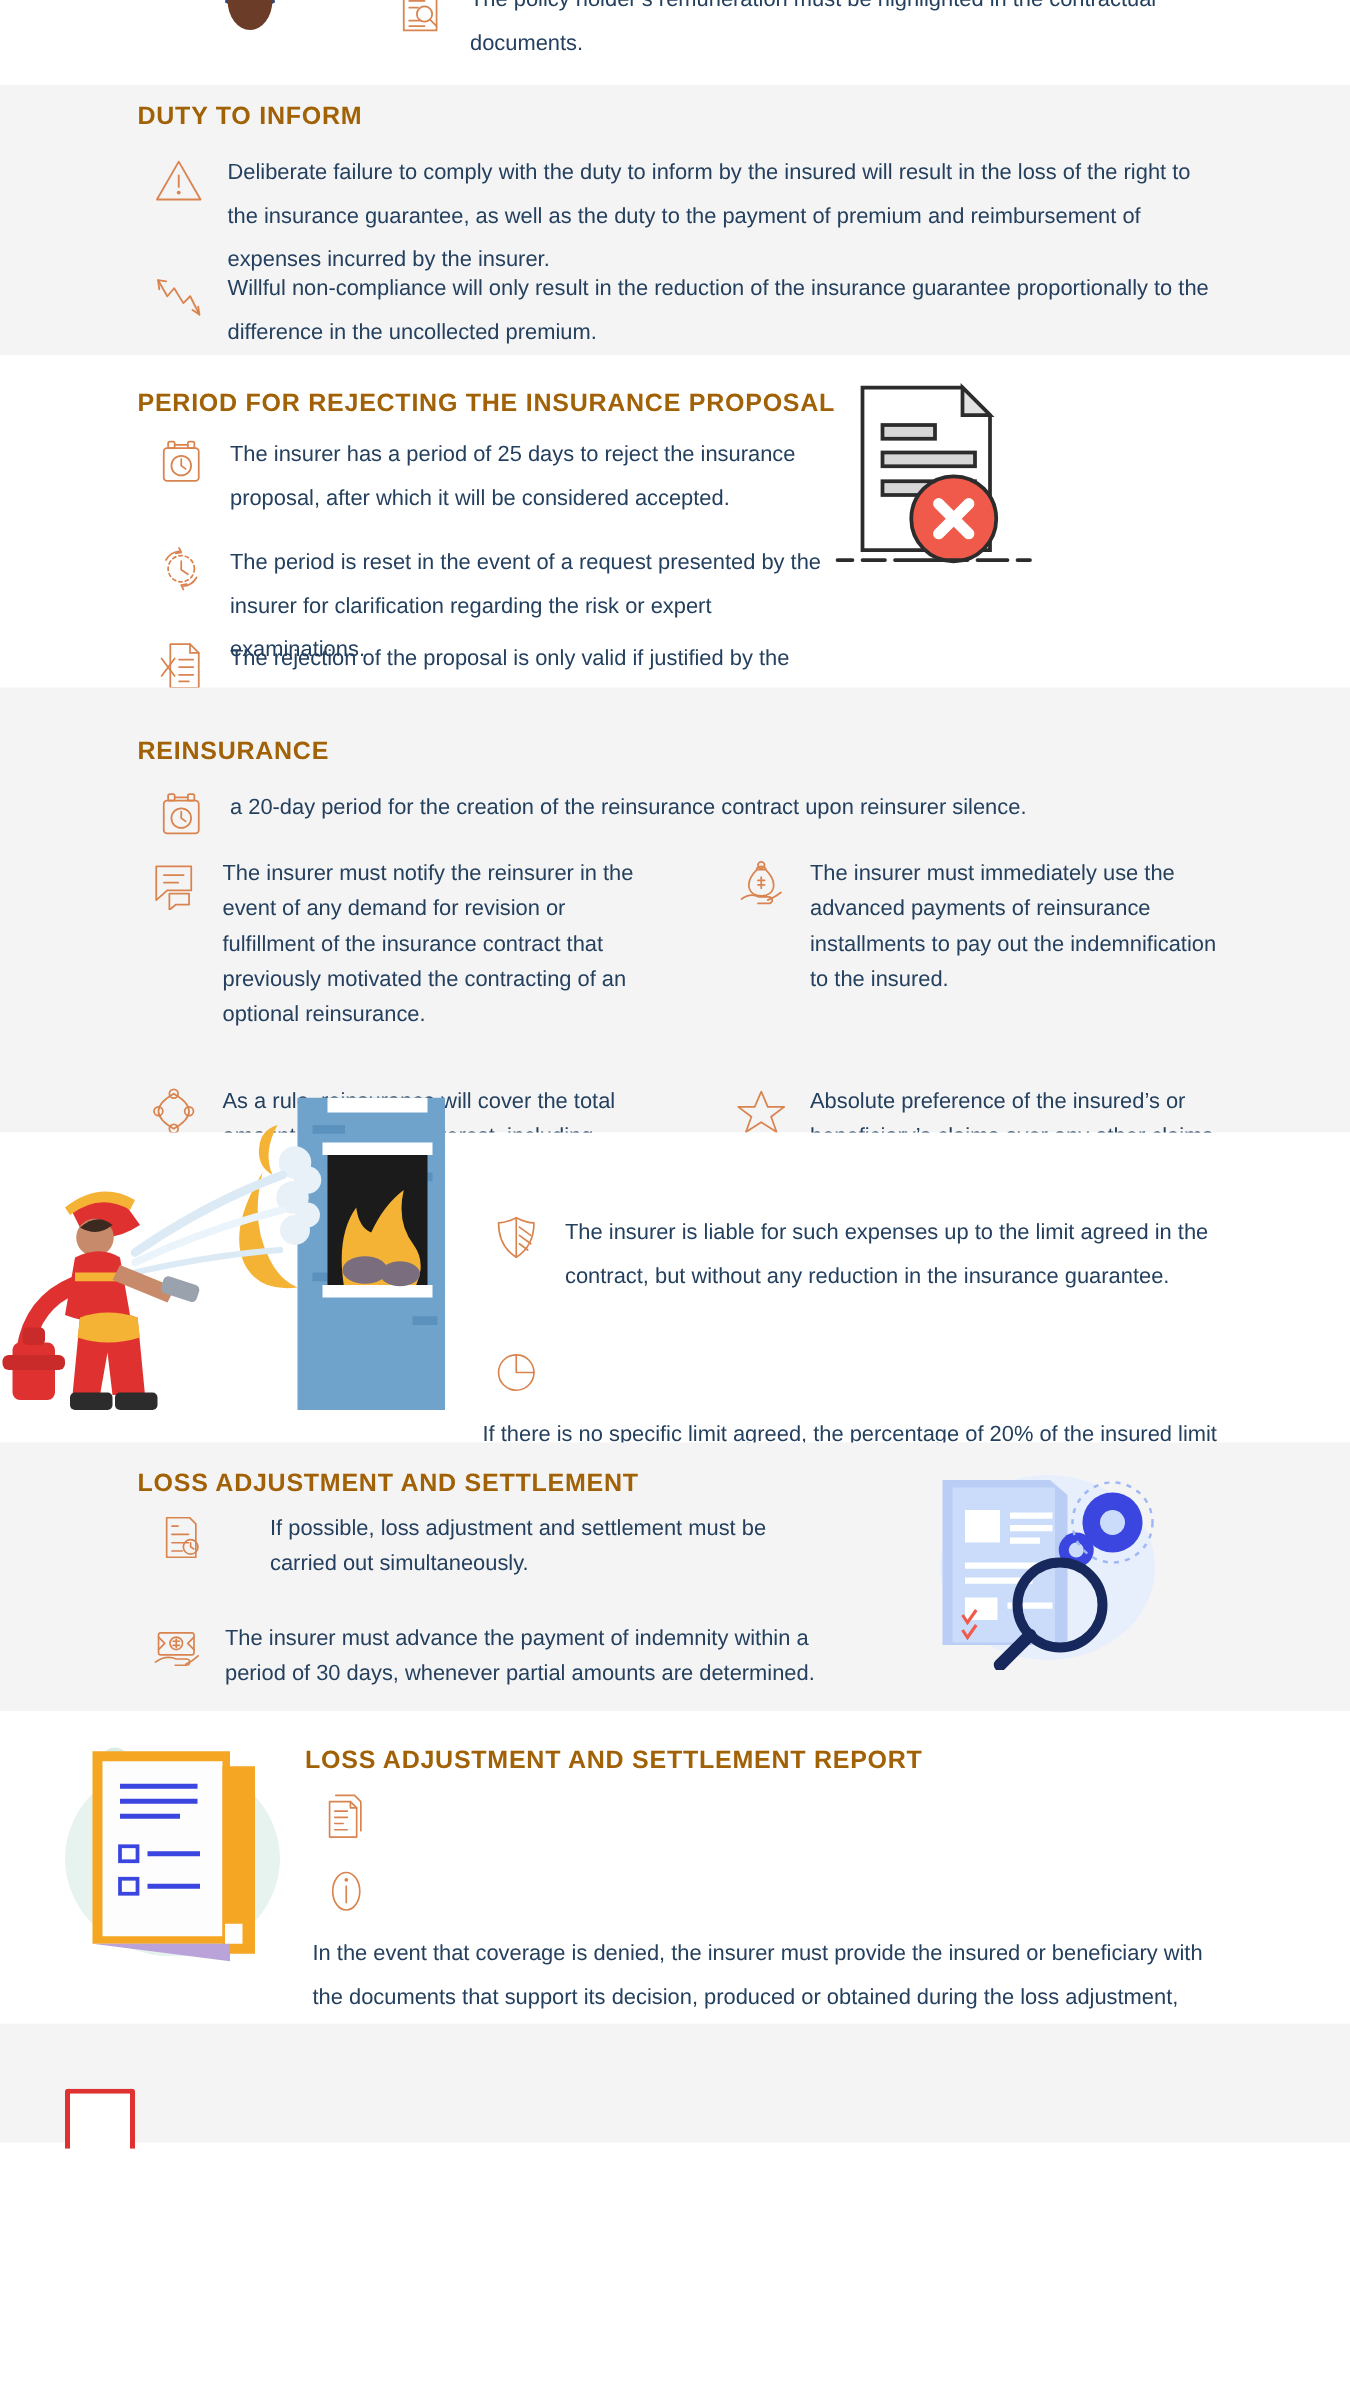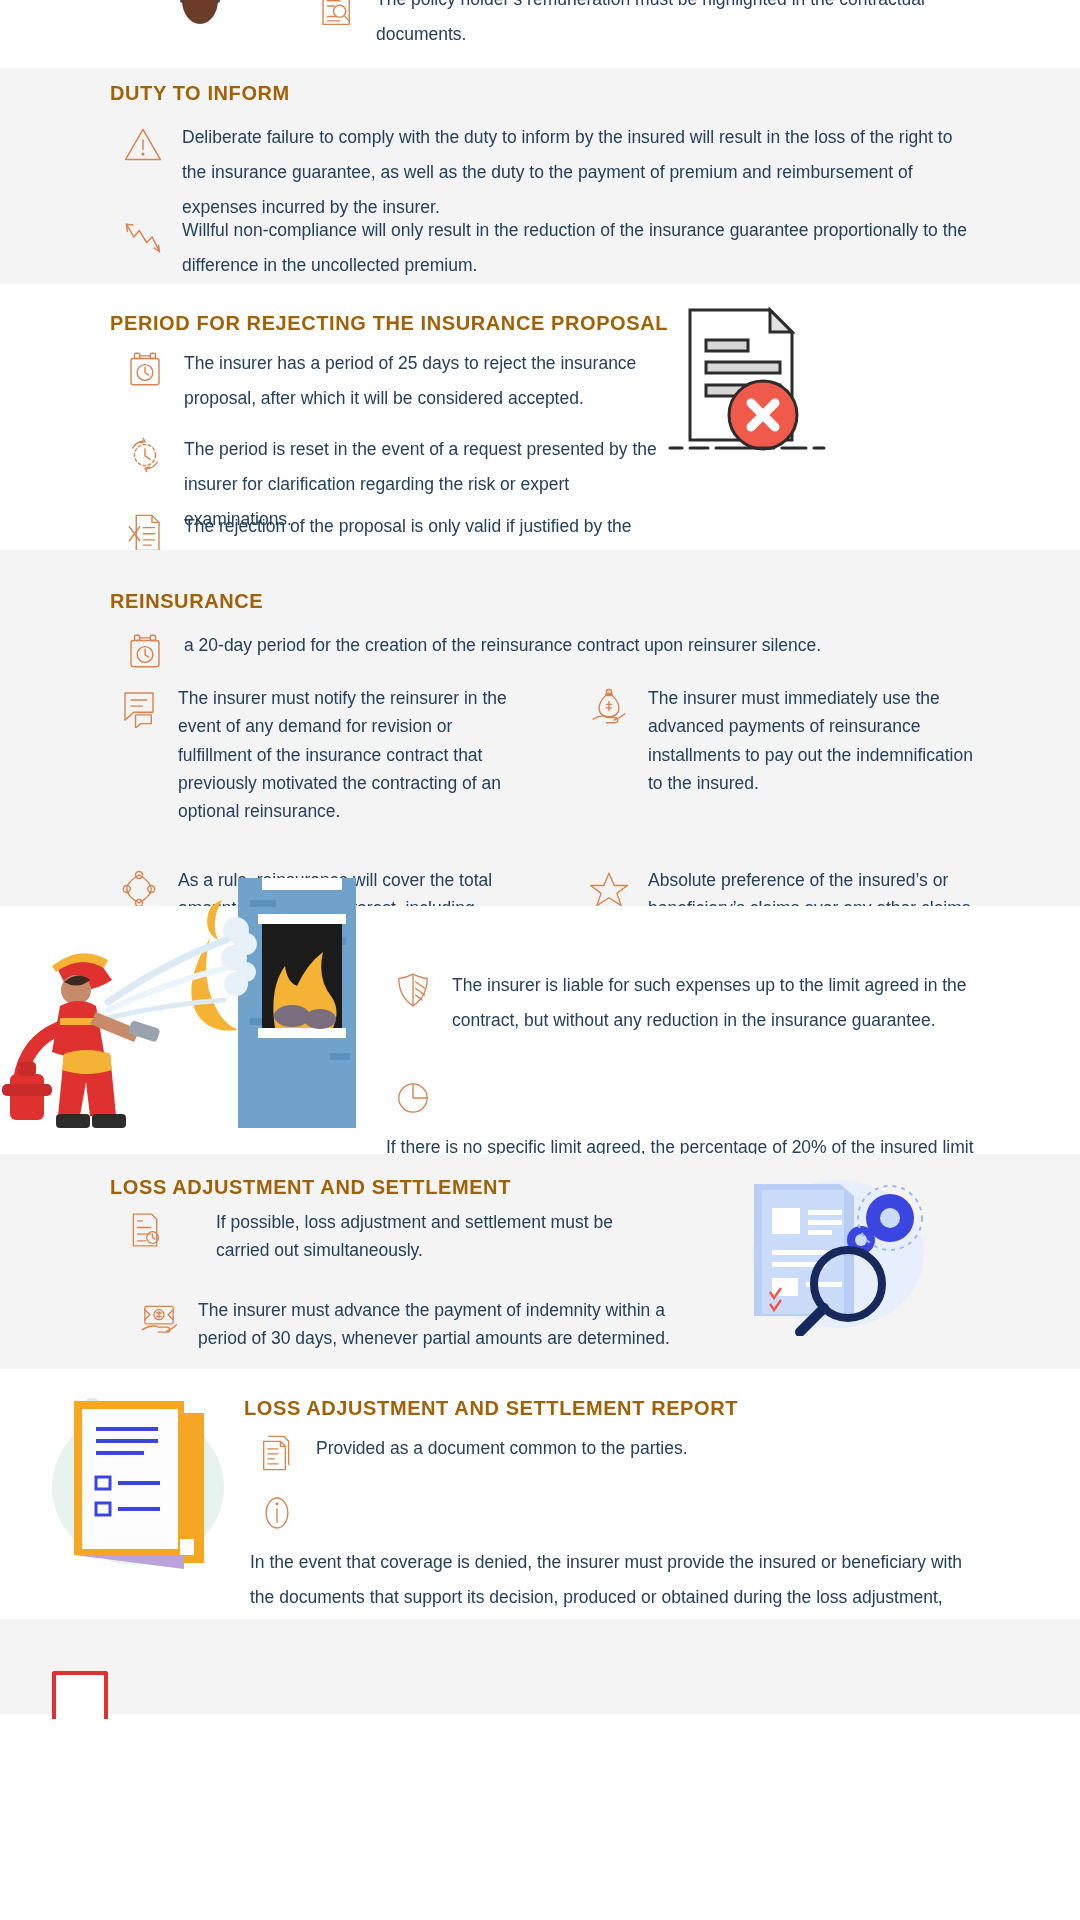--- a/index.html
+++ b/index.html
@@ -80,21 +80,21 @@
   #band-rescue { height: 248px; }
   #band-rescue .section-title { position: absolute; left: 378px; top: 30px; }
   #band-rescue .i1 { position: absolute; left: 386px; top: 62px; width: 600px; }
   #band-rescue .i2 { position: absolute; left: 386px; top: 170px; width: 600px; flex-direction: column; }
   .fire-art { position: absolute; left: 0px; top: -28px; width: 360px; height: 276px; }
 
   
   #band-loss { height: 215px; padding-left: 18px; }
   #band-loss .section-title { position: absolute; left: 110px; top: 22px; }
   #band-loss .i1 { position: absolute; left: 118px; top: 54px; width: 520px; gap: 32px; }
-  #band-loss .i2 { position: absolute; left: 132px; top: 142px; width: 560px; }
+  #band-loss .i2 { position: absolute; left: 114px; top: 142px; width: 560px; }
   .magnify-art { position: absolute; right: 150px; top: 12px; width: 200px; height: 170px; }
 
   
   #band-report { height: 250px; }
   #band-report .section-title { position: absolute; left: 244px; top: 28px; }
   #band-report .i1 { position: absolute; left: 250px; top: 62px; width: 700px; }
   #band-report .i2 { position: absolute; left: 250px; top: 122px; width: 720px; flex-direction: column; }
   .folder-art { position: absolute; left: 30px; top: 0px; width: 220px; height: 220px; }
 
   
@@ -441,21 +441,20 @@
 
     <div class="item loose i1">
       <span class="ico">
         <svg viewBox="0 0 48 48" width="40" height="40">
           <path class="o" d="M8 10 h20 l6 6 v28 h-26 z"></path>
           <path class="o" d="M14 4 h18 l6 6 v28"></path>
           <path class="o" d="M13 19 h12 M13 25 h12 M13 31 h8 M13 37 h12"></path>
           <path class="o" d="M28 10 v6 h6"></path>
         </svg>
       </span>
-      <span class="txt">Provided as a document common to the parties.</span>
     </div>
 
     <div class="item loose i2">
       <span class="ico">
         <svg viewBox="0 0 48 48" width="40" height="40">
           <ellipse class="o" cx="24" cy="24" rx="13" ry="18"></ellipse>
           <circle class="of" cx="24" cy="13" r="1.8"></circle>
           <path class="o" d="M24 19 v16"></path>
         </svg>
       </span>

